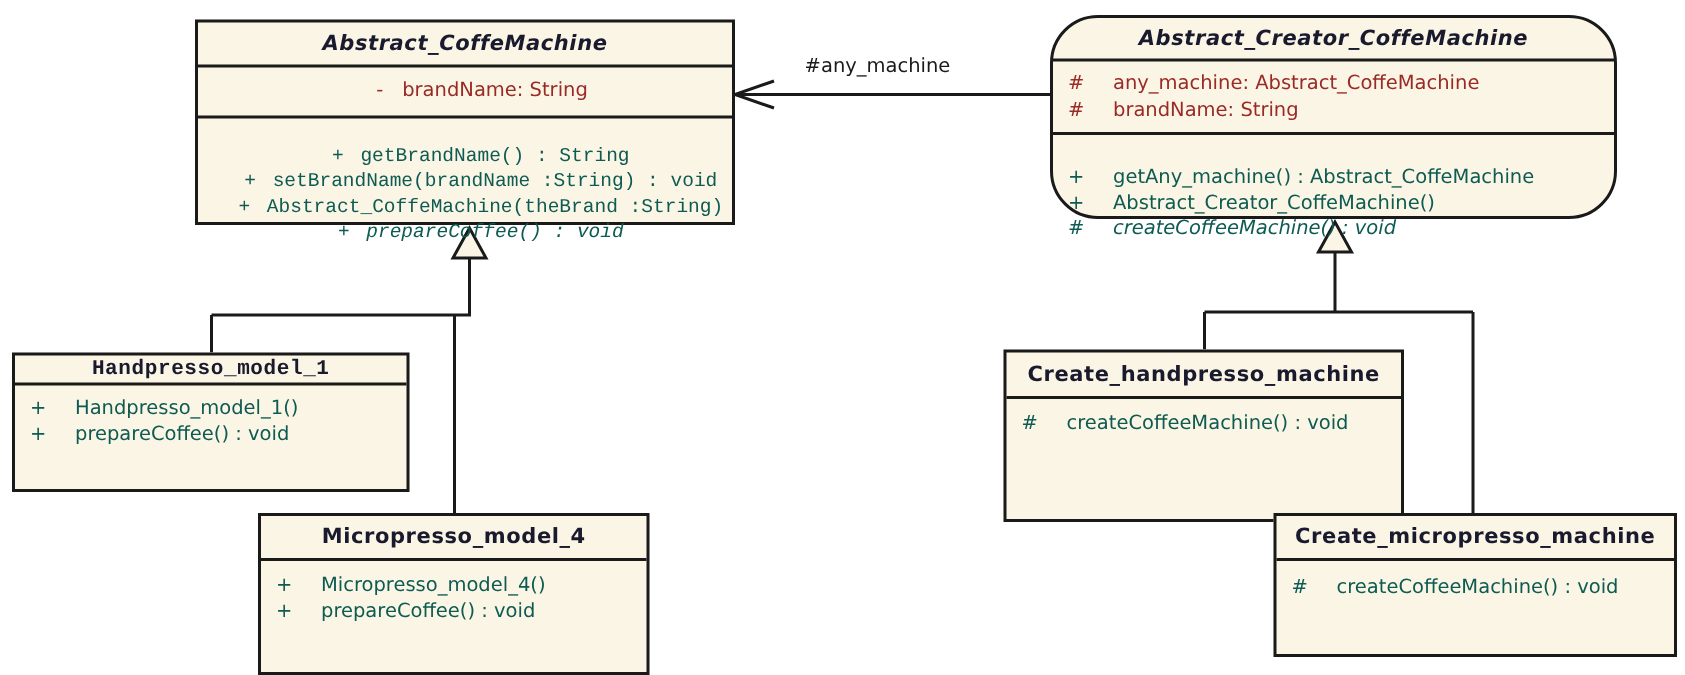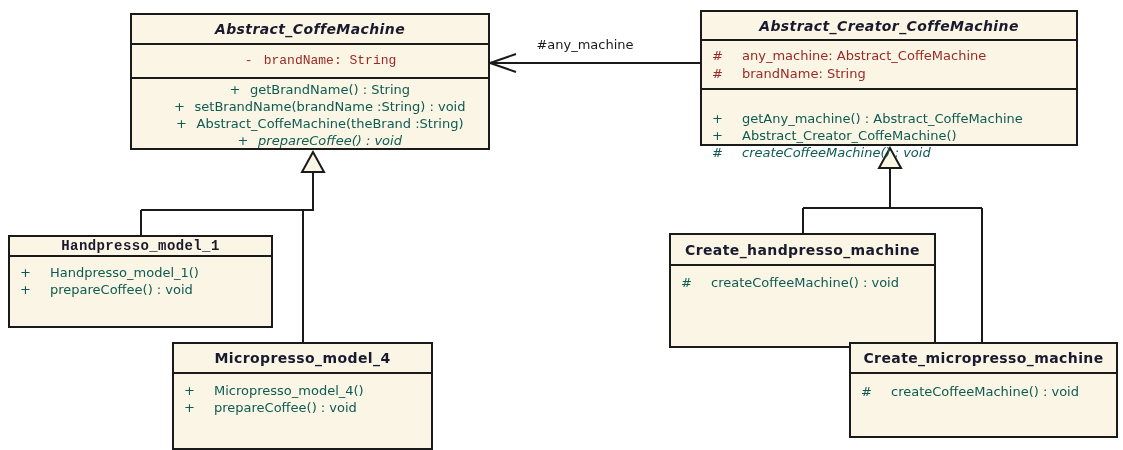--- a/index.html
+++ b/index.html
@@ -47,32 +47,32 @@
     <polygon class="tri" points="890,148 879,168 901,168"></polygon>
 
     <path class="line" d="M490 63 H700"></path>
     <path class="line" d="M516 54 L490 63 L516 72"></path>
   </svg>
 
   <div class="assoc-label" style="left:505px;top:37px;width:160px;">#any_machine</div>
 
   <div class="uml-class" style="left:130px;top:13px;width:360px;height:137px;text-align:center;">
     <div class="uml-title abstract" style="height:30px;">Abstract_CoffeMachine</div>
-    <div class="compartment attrs" style="height:34px;padding-top:7px;font-family:Liberation Mono, monospace;">
+    <div class="compartment attrs" style="height:34px;padding-top:7px;">
       <div class="row attr-row"><span class="vis">-</span><span>brandName: String</span></div>
     </div>
-    <div class="compartment methods" style="padding-top:2px;">
+    <div class="compartment methods" style="padding-top:16px;font-family:Liberation Mono, monospace;">
       <div class="row method-row"><span class="vis">+</span><span>getBrandName() : String</span></div>
       <div class="row method-row"><span class="vis">+</span><span>setBrandName(brandName :String) : void</span></div>
       <div class="row method-row"><span class="vis">+</span><span>Abstract_CoffeMachine(theBrand :String)</span></div>
       <div class="row method-row"><span class="vis">+</span><span class="italic">prepareCoffee() : void</span></div>
     </div>
   </div>
 
-  <div class="uml-class" style="left:700px;top:10px;width:378px;height:136px;">
+  <div class="uml-class" style="left:700px;top:10px;width:378px;height:136px;border-radius:32px;">
     <div class="uml-title abstract" style="height:29px;">Abstract_Creator_CoffeMachine</div>
     <div class="compartment attrs" style="height:49px;padding-top:6px;line-height:18px;">
       <div class="row attr-row" style="line-height:18px;"><span class="vis">#</span><span>any_machine: Abstract_CoffeMachine</span></div>
       <div class="row attr-row" style="line-height:18px;"><span class="vis">#</span><span>brandName: String</span></div>
     </div>
     <div class="compartment methods" style="padding-top:20px;">
       <div class="row method-row"><span class="vis">+</span><span>getAny_machine() : Abstract_CoffeMachine</span></div>
       <div class="row method-row"><span class="vis">+</span><span>Abstract_Creator_CoffeMachine()</span></div>
       <div class="row method-row"><span class="vis">#</span><span class="italic">createCoffeeMachine() : void</span></div>
     </div>

